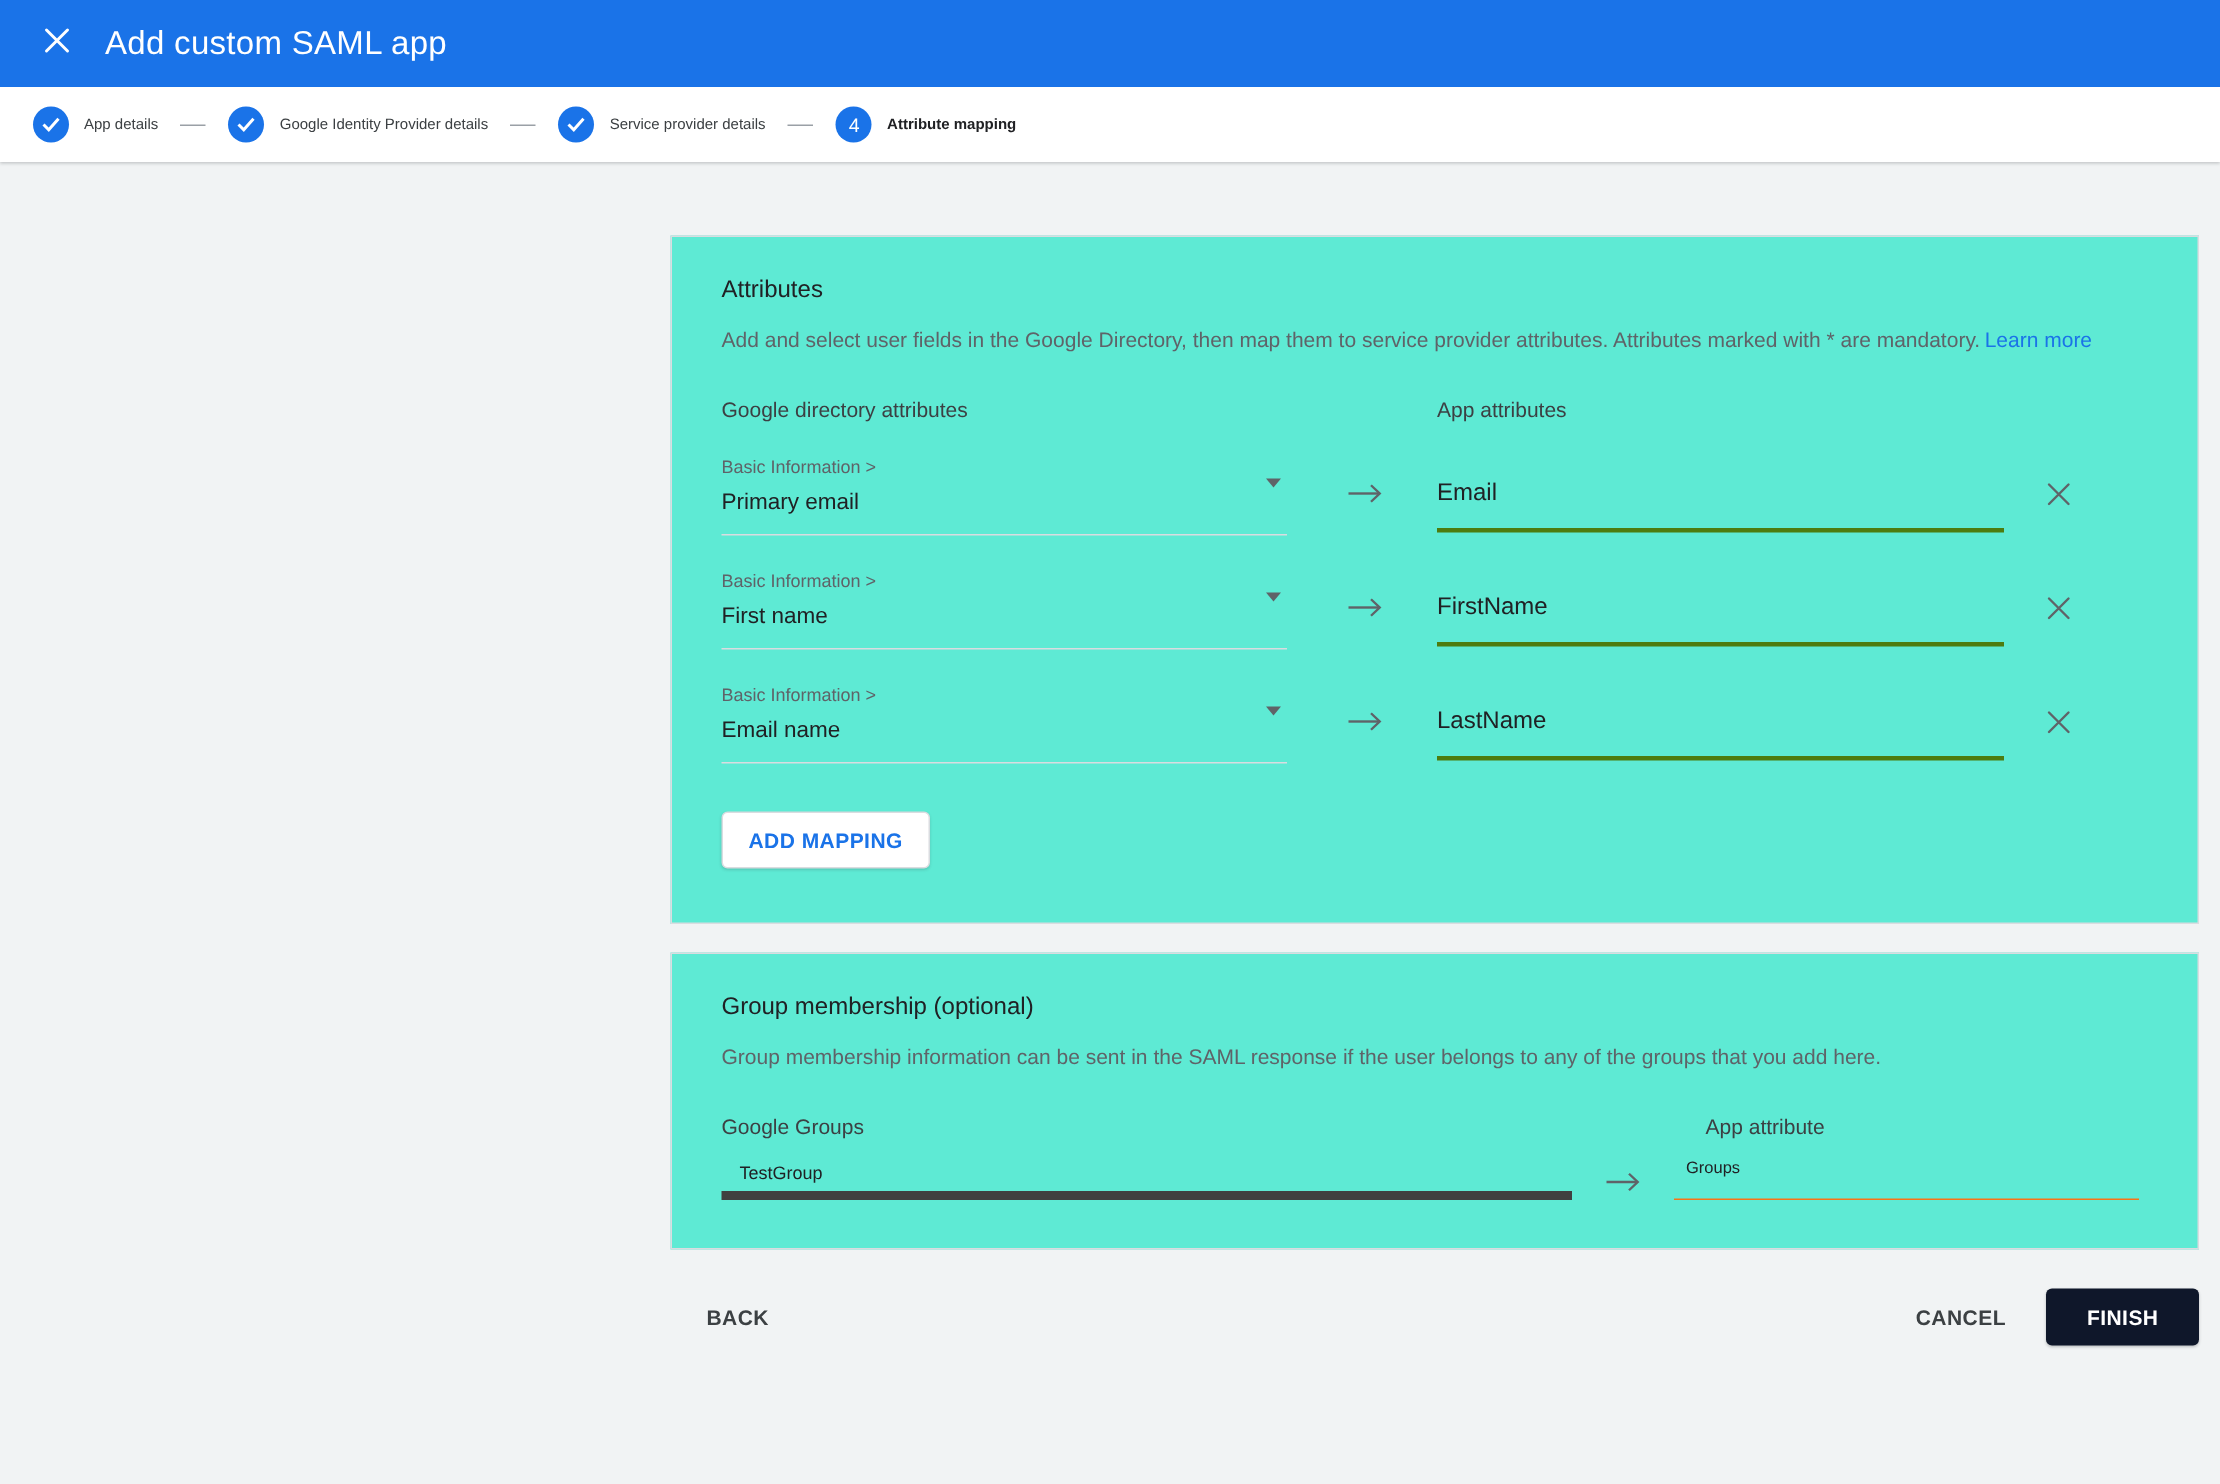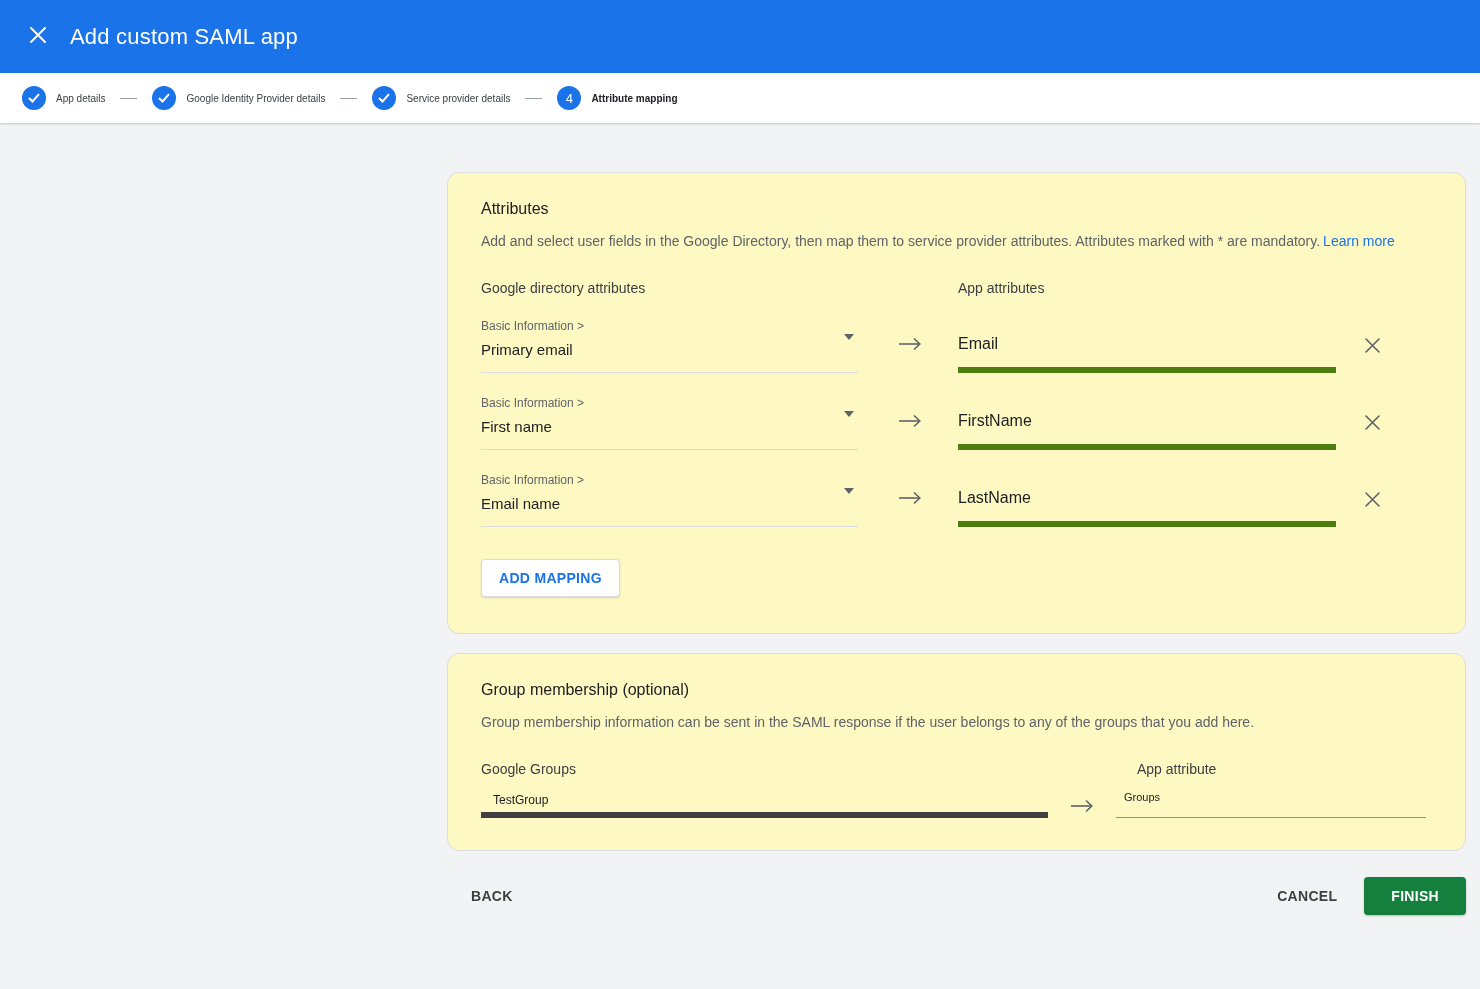--- a/index.html
+++ b/index.html
@@ -9,21 +9,21 @@
     color: #202124;
     background: #f1f3f4;
     width: 1480px;
     height: 989px;
     overflow: hidden;
   }
   .app { width: 1480px; height: 989px; display: flex; flex-direction: column; background: #f1f3f4; }
 
   
   .topbar {
-    height: 73px; background: #1a73e8; display: flex; align-items: center;
+    height: 58px; background: #1a73e8; display: flex; align-items: center;
     padding: 0 18px; flex-shrink: 0;
   }
   .close-btn { width: 40px; height: 40px; display: flex; align-items: center; justify-content: center; cursor: pointer; border-radius: 50%; }
   .topbar-title { color: #ffffff; font-size: 22px; margin-left: 12px; font-weight: 400; letter-spacing: .2px; }
 
   
   .stepper {
     height: 50px; background: #ffffff; display: flex; align-items: center;
     padding: 0 22px; flex-shrink: 0; position: relative; z-index: 2;
     box-shadow: 0 1px 2px rgba(60,64,67,.25);
@@ -33,21 +33,21 @@
     width: 24px; height: 24px; border-radius: 50%; background: #1a73e8; color: #fff;
     display: flex; align-items: center; justify-content: center; font-size: 13px; flex-shrink: 0;
   }
   .step-label { margin-left: 10px; font-size: 10px; color: #3c4043; white-space: nowrap; }
   .step.current .step-label { font-weight: bold; color: #202124; }
   .step-sep { width: 17px; height: 1px; background: #9aa0a6; margin: 0 15px; flex-shrink: 0; }
 
   
   .content { flex: 1; padding: 49px 14px 0 447px; overflow: hidden; }
   .card {
-    background: #fef9c3; border: 1px solid #dadce0; border-radius: 12px; width: 1019px;
+    background: #5eead4; border: 1px solid #dadce0; border-radius: 0; width: 1019px;
   }
   .card-attributes { padding: 27px 33px 36px; margin-bottom: 19px; }
   .card-group { padding: 27px 33px 32px; }
   .card-title { font-size: 16px; color: #202124; font-weight: 400; }
   .card-desc { font-size: 14px; color: #5f6368; margin: 13px 0 0; line-height: 20px; }
   .link { color: #1a73e8; text-decoration: none; cursor: pointer; margin-left: 3px; }
 
   .columns-header { display: flex; margin-top: 29px; font-size: 14px; color: #3c4043; font-weight: 500; }
   .columns-header .col-left { width: 477px; }
   .columns-header2 { display: flex; margin-top: 29px; font-size: 14px; color: #3c4043; font-weight: 500; gap: 20px; }
@@ -60,21 +60,21 @@
   }
   .select-category { font-size: 12px; color: #5f6368; }
   .select-value { font-size: 15px; color: #202124; margin-top: 8px; }
   .dropdown-arrow {
     position: absolute; right: 4px; top: 15px; width: 0; height: 0;
     border-left: 5px solid transparent; border-right: 5px solid transparent;
     border-top: 6px solid #5f6368;
   }
   .map-arrow { margin-left: 40px; margin-right: 36px; padding-top: 18px; flex-shrink: 0; }
   .app-attr-input {
-    width: 378px; border: none; border-bottom: 6px solid #4d7c0f; background: transparent;
+    width: 378px; border: none; border-bottom: 3px solid #4d7c0f; background: transparent;
     font-size: 16px; color: #202124; padding: 0 0 14px; margin-top: 16px; outline: none;
     font-family: inherit; align-self: flex-start;
   }
   .remove-btn {
     margin-left: 22px; margin-top: 14px; width: 28px; height: 28px; cursor: pointer;
     display: flex; align-items: center; justify-content: center; flex-shrink: 0;
   }
 
   .add-mapping-btn {
     margin-top: 32px; display: inline-block; padding: 10px 17px;
@@ -97,21 +97,21 @@
   
   .footer { width: 1019px; display: flex; align-items: center; margin-top: 26px; }
   .text-btn {
     background: none; border: none; color: #3c4043; font-size: 14px; font-weight: bold;
     letter-spacing: .3px; padding: 10px 16px; cursor: pointer; font-family: inherit; border-radius: 4px;
   }
   .back-btn { margin-left: 8px; }
   .spacer { flex: 1; }
   .cancel-btn { margin-right: 11px; }
   .finish-btn {
-    background: #15803d; color: #fff; border: none; font-size: 14px; font-weight: bold;
+    background: #0f172a; color: #fff; border: none; font-size: 14px; font-weight: bold;
     letter-spacing: .3px; padding: 11px 27px; border-radius: 4px; cursor: pointer;
     font-family: inherit; box-shadow: 0 1px 2px rgba(60,64,67,.3);
   }
 </style>
 </head>
 <body>
 
 <div class="app">
 
   <div class="topbar">

